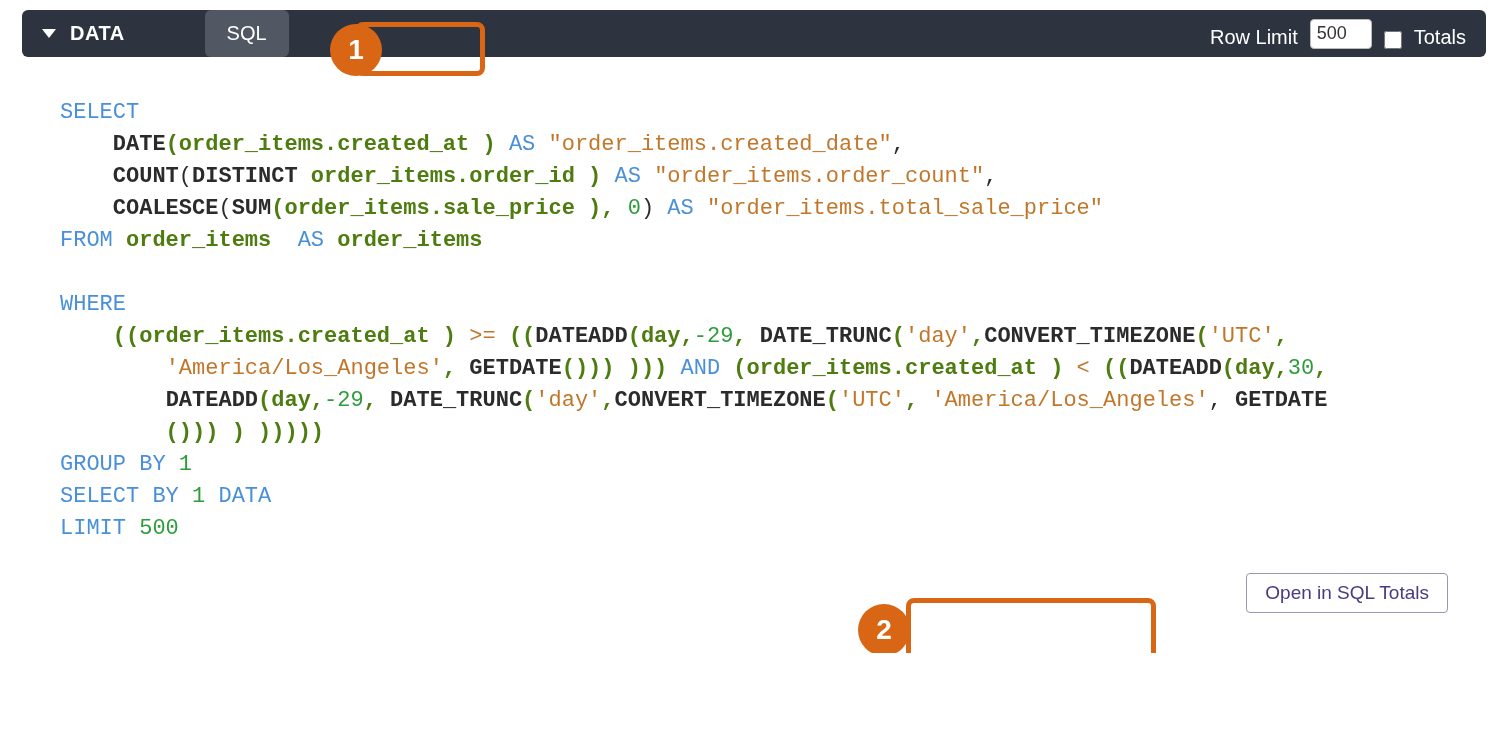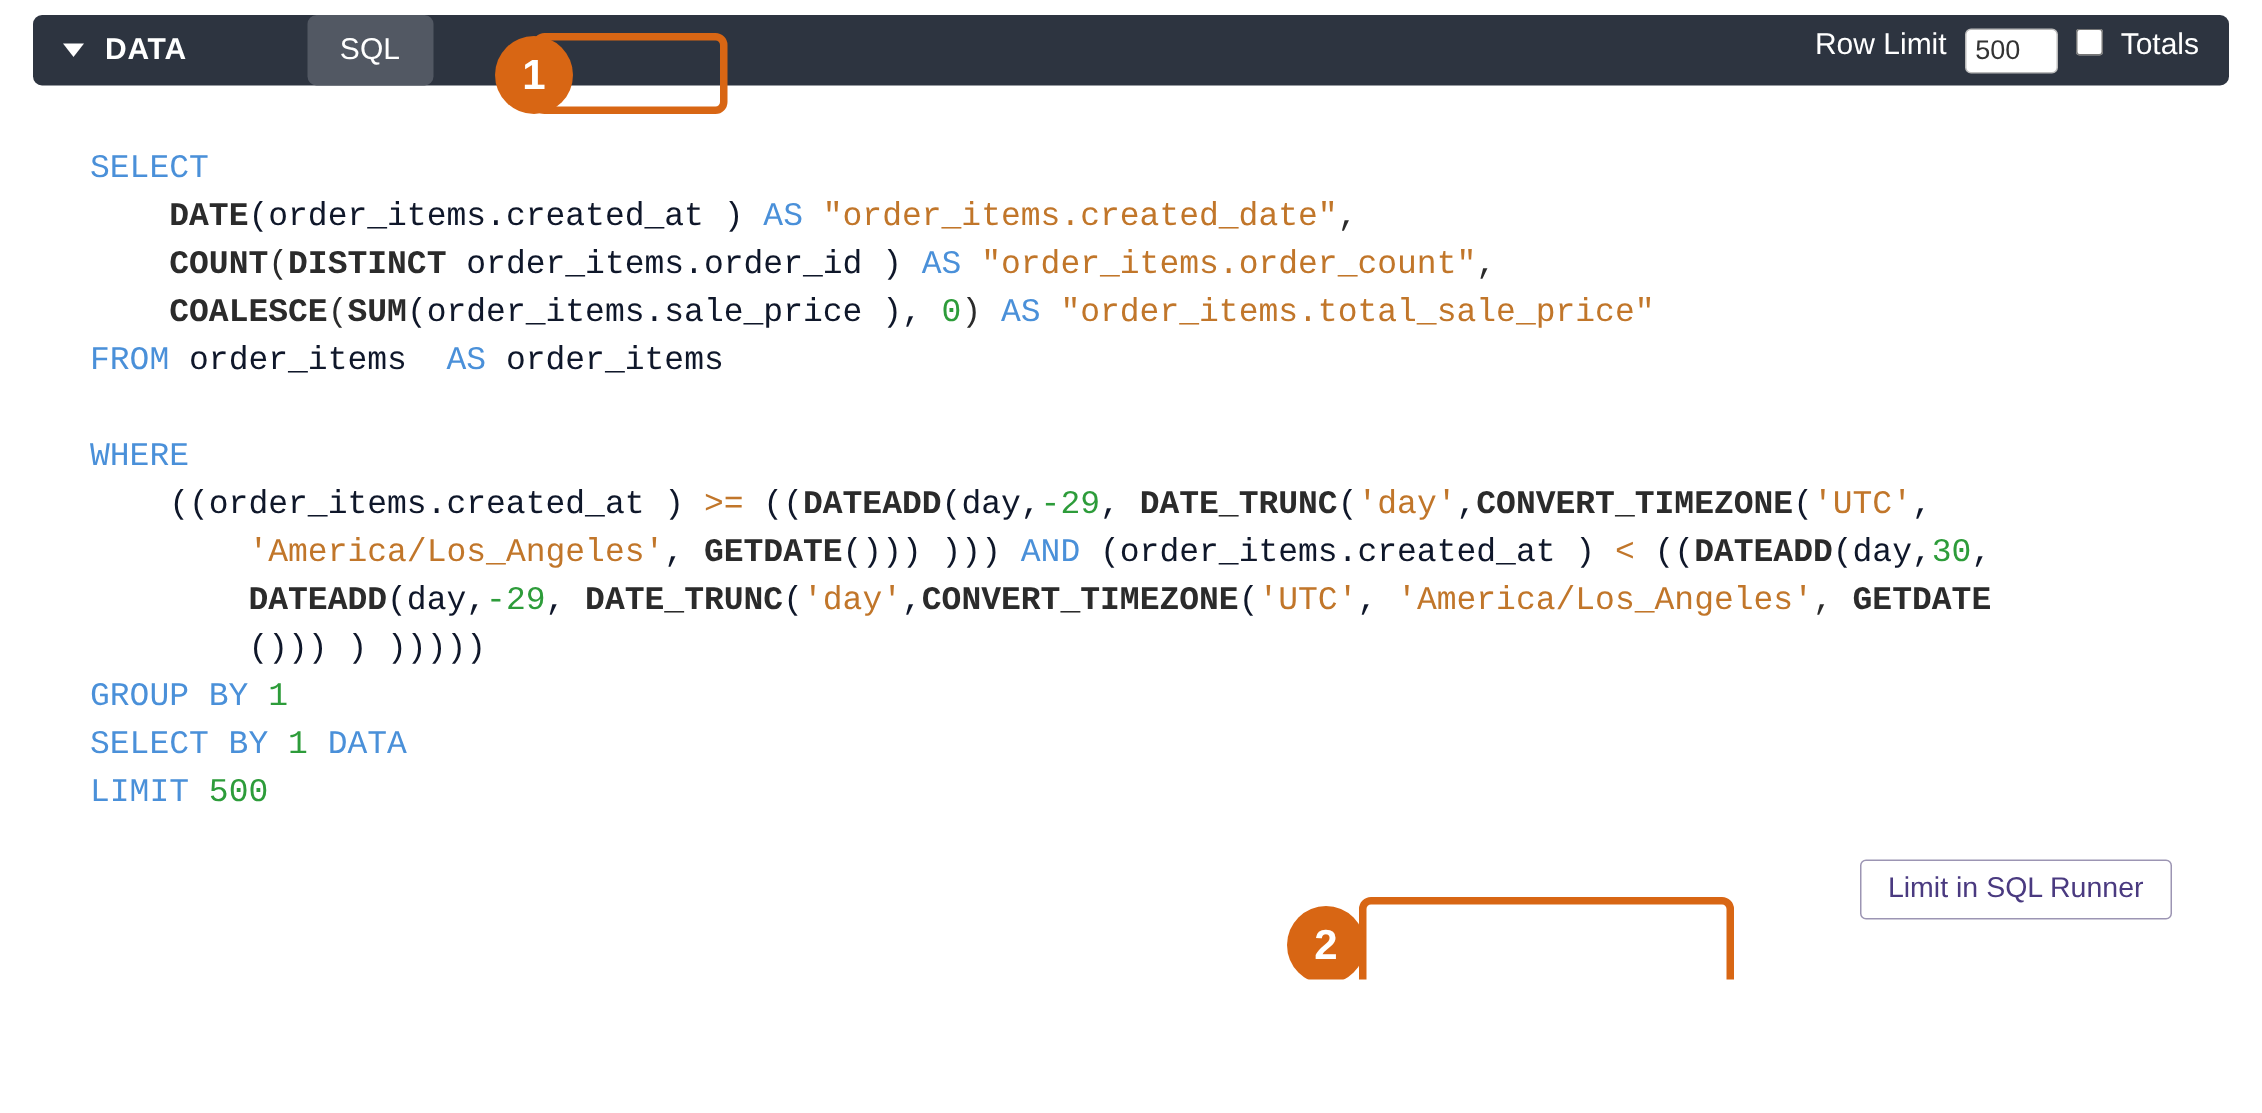--- a/index.html
+++ b/index.html
@@ -46,21 +46,21 @@
       height: 100%;
     }
     .tab.active {
       background: #525863;
       color: #fff;
       border-radius: 6px;
     }
     .row-limit-wrap {
       margin-left: auto;
       display: flex;
-      align-items: flex-start;
+      align-items: flex-end;
       gap: 12px;
       font-size: 20px;
     }
     .row-limit-input {
       width: 62px;
       height: 30px;
       font-size: 18px;
       padding: 2px 6px;
       border: 1px solid #bbb;
       border-radius: 4px;
@@ -77,21 +77,21 @@
       font-family: "SF Mono", Menlo, Consolas, "Courier New", monospace;
       font-size: 22px;
       line-height: 32px;
       color: #2b2b2b;
       white-space: pre;
     }
     .kw   { color: #4a90d9; }            
     .fn   { color: #2b2b2b; font-weight: 600; } 
     .str  { color: #c1762a; }            
     .num  { color: #2d9c3a; }            
-    .id   { color: #0f172a; }
+    .id   { color: #4d7c0f; font-weight: bold; }
     .op   { color: #c1762a; }            
     .btn-row {
       display: flex;
       justify-content: flex-end;
       gap: 22px;
       padding: 18px 60px 40px 60px;
     }
     .sql-btn {
       border: 1px solid #9c95b3;
       background: #fff;
@@ -158,19 +158,19 @@
 <span class="kw">WHERE</span>
 <span class="id">    ((order_items.created_at )</span> <span class="op">&gt;=</span><span class="id"> ((</span><span class="fn">DATEADD</span><span class="id">(day,</span><span class="num">-29</span><span class="id">, </span><span class="fn">DATE_TRUNC</span><span class="id">(</span><span class="str">'day'</span><span class="id">,</span><span class="fn">CONVERT_TIMEZONE</span><span class="id">(</span><span class="str">'UTC'</span><span class="id">,</span>
 <span class="id">        </span><span class="str">'America/Los_Angeles'</span><span class="id">, </span><span class="fn">GETDATE</span><span class="id">())) )))</span> <span class="kw">AND</span><span class="id"> (order_items.created_at )</span> <span class="op">&lt;</span><span class="id"> ((</span><span class="fn">DATEADD</span><span class="id">(day,</span><span class="num">30</span><span class="id">,</span>
 <span class="id">        </span><span class="fn">DATEADD</span><span class="id">(day,</span><span class="num">-29</span><span class="id">, </span><span class="fn">DATE_TRUNC</span><span class="id">(</span><span class="str">'day'</span><span class="id">,</span><span class="fn">CONVERT_TIMEZONE</span><span class="id">(</span><span class="str">'UTC'</span><span class="id">, </span><span class="str">'America/Los_Angeles'</span>, <span class="fn">GETDATE</span>
 <span class="id">        ())) ) )))))</span>
 <span class="kw">GROUP BY</span> <span class="num">1</span>
 <span class="kw">SELECT BY</span> <span class="num">1</span> <span class="kw">DATA</span>
 <span class="kw">LIMIT</span> <span class="num">500</span></div>
 
   <div class="btn-row">
-    <button class="sql-btn">Limit in SQL Runner</button>
+    <button class="sql-btn">Open in SQL Totals</button>
   </div>
 
   <div class="callout-box" style="left:906px; top:588px; width:250px; height:64px;"></div>
   <div class="callout" style="left:858px; top:594px;">2</div>
 
 </div>
 
 </body></html>

